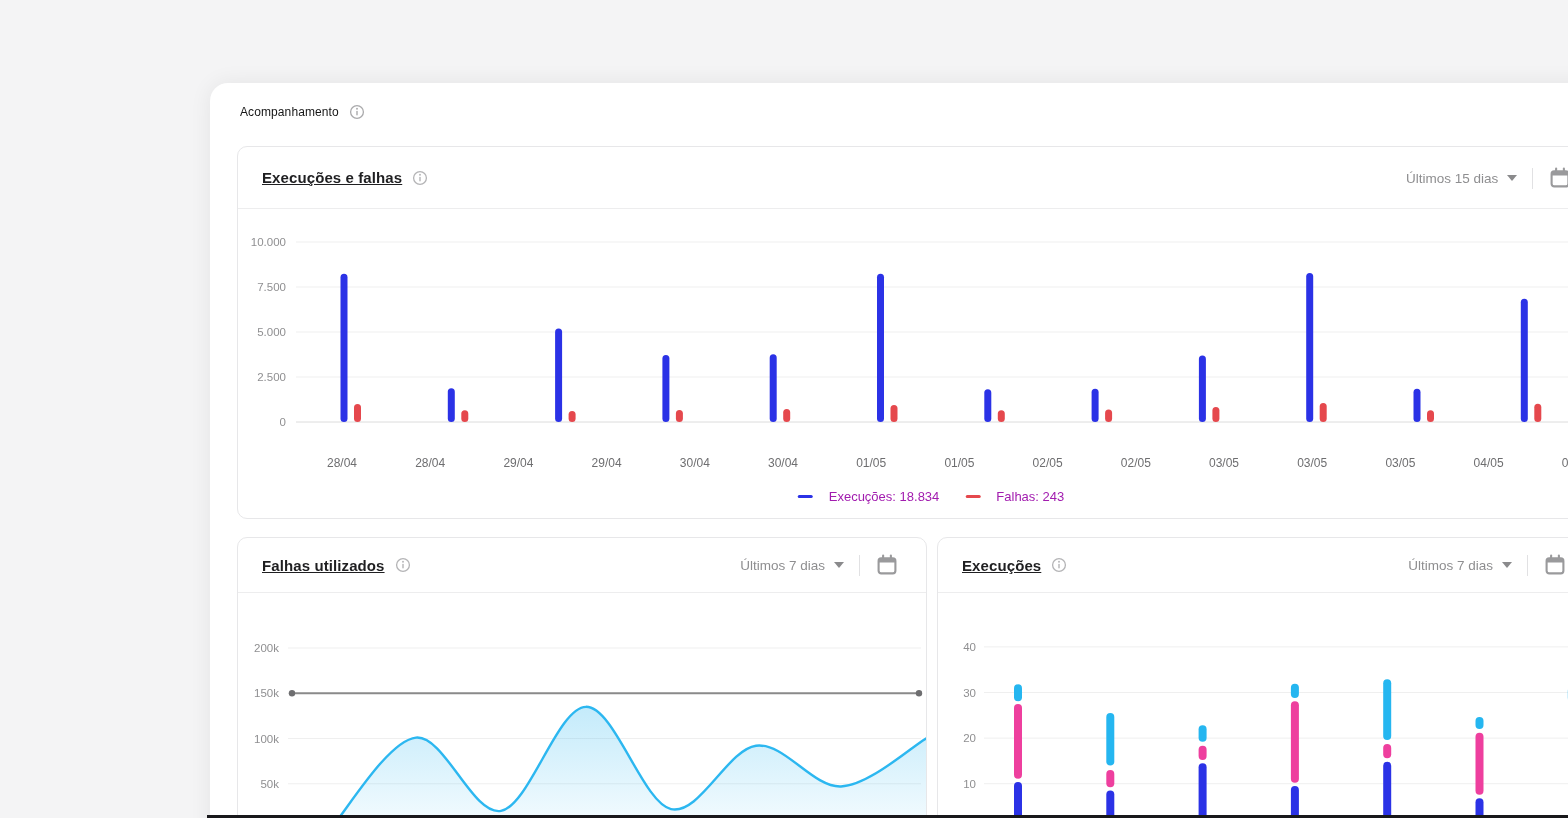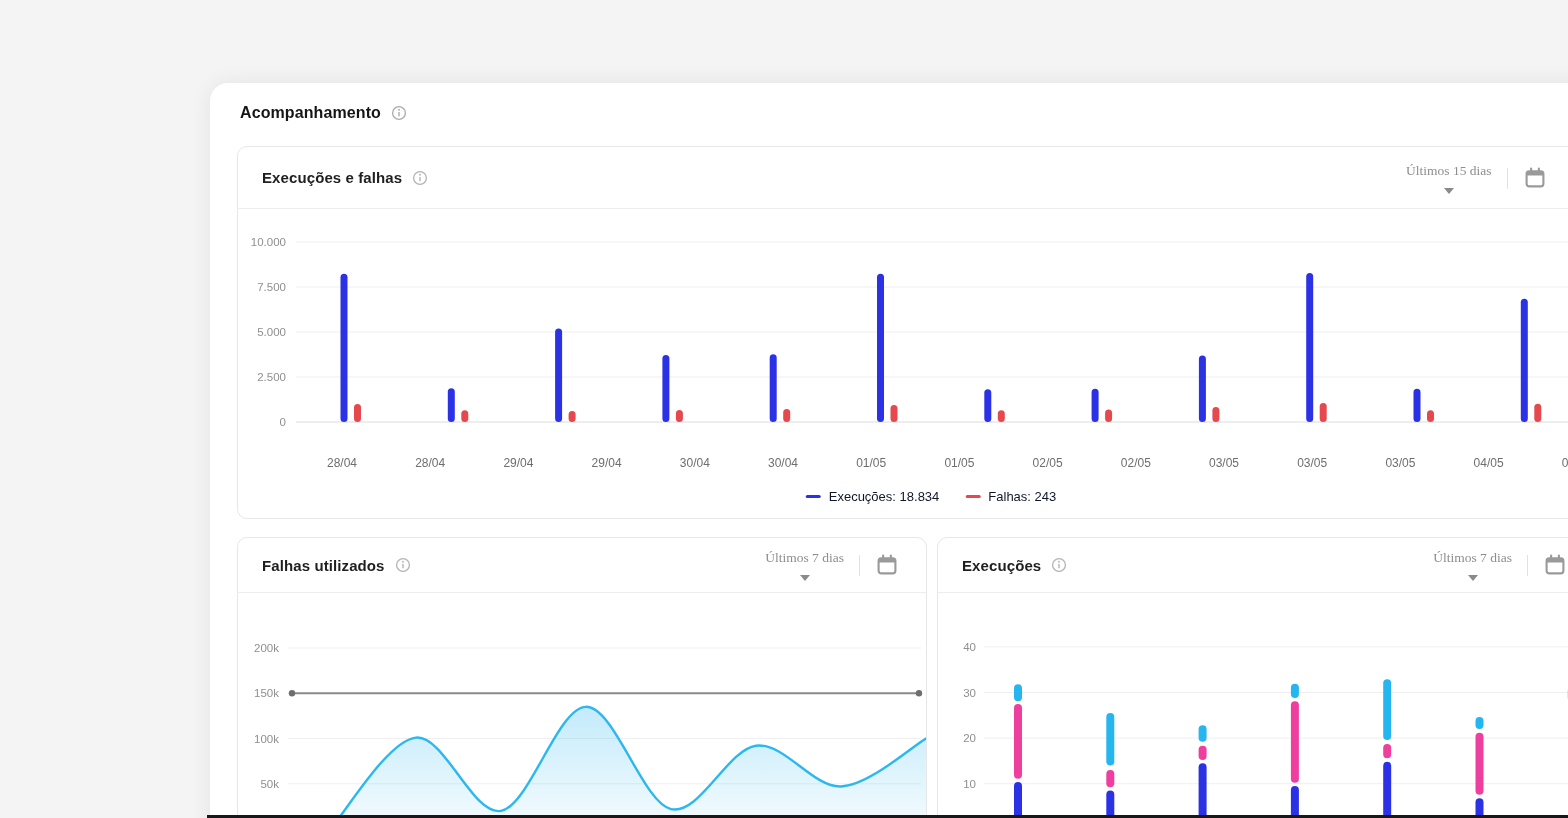--- a/index.html
+++ b/index.html
@@ -6,61 +6,61 @@
   html,body { width:1568px; height:818px; overflow:hidden; }
   body { font-family:"Liberation Sans", sans-serif; background:#f4f4f5; position:relative; }
 
   .panel {
     position:absolute; left:210px; top:83px; width:1390px; height:760px;
     background:#ffffff; border-top-left-radius:18px;
     box-shadow:0 0 22px rgba(0,0,0,.07);
   }
 
   .page-heading { position:absolute; left:30px; top:21px; display:flex; align-items:center; gap:10px; }
-  .page-heading h1 { font-size:16px; font-weight:700; color:#161616; letter-spacing:.1px; }
+  .page-heading h1 { font-size:12px; font-weight:400; color:#161616; letter-spacing:.1px; }
 
   .card {
     position:absolute; background:#fff; border:1px solid #e7e7e9; border-radius:10px;
   }
   .card header {
     display:flex; align-items:center; border-bottom:1px solid #ededee;
     padding:0 24px; position:relative;
   }
-  .card h2 { font-size:15px; font-weight:600; color:#1f1f21; letter-spacing:.1px; }
+  .card h2 { font-size:15px; font-weight:600; color:#1f1f21; letter-spacing:.1px;text-decoration:underline; }
   .title-wrap { display:flex; align-items:center; gap:10px; }
 
   .card-main   { left:27px;  top:63px;  width:1363px; height:373px; }
   .card-main header { height:62px; }
   .card-tokens { left:27px;  top:454px; width:690px;  height:306px; }
   .card-exec   { left:727px; top:454px; width:655px;  height:306px; }
   .card-tokens header, .card-exec header { height:55px; }
 
   .controls { display:flex; align-items:center; margin-left:auto; }
   .card-main .controls { position:absolute; left:1168px; top:0; height:62px; }
   .period-btn {
     display:flex; align-items:center; gap:9px; background:none; border:none; cursor:pointer;
-    font-family:Liberation Serif, serif; font-size:13.5px; color:#8e8e90;flex-direction:column;
+    font-family:Liberation Sans, sans-serif; font-size:13.5px; color:#8e8e90;
   }
   .caret { width:0; height:0; border-left:5px solid transparent; border-right:5px solid transparent;
     border-top:6px solid #8a8a8c; display:inline-block; }
   .vdiv { width:1px; height:21px; background:#e1e1e3; margin:0 15px; }
   .cal-btn { background:none; border:none; cursor:pointer; display:flex; align-items:center; }
 
   .info-icon { display:inline-flex; cursor:pointer; }
 
   .chart-svg { position:absolute; left:0; display:block; }
   .card-main  .chart-svg { top:62px; }
   .card-tokens .chart-svg, .card-exec .chart-svg { top:55px; }
 
   .axis-label { font-size:11.5px; fill:#8f8f91; font-family:"Liberation Sans",sans-serif; }
   .tick-label { font-size:12px; fill:#6e6e70; font-family:"Liberation Sans",sans-serif; }
 
   .legend { position:absolute; top:342px; left:693px; transform:translateX(-50%);
     display:flex; gap:26px; align-items:center; white-space:nowrap; }
-  .legend-item { display:flex; align-items:center; gap:8px; font-size:13px; color:#0f172a; }
+  .legend-item { display:flex; align-items:center; gap:16px; font-size:13px; color:#a21caf; }
   .legend-dash { width:15px; height:3.5px; border-radius:2px; display:inline-block; }
 
   .bottom-edge { position:absolute; left:207px; bottom:0; width:1361px; height:3px; background:#18181b; }
 </style>
 </head>
 <body>
 
 <div class="panel">
 
   <div class="page-heading">

